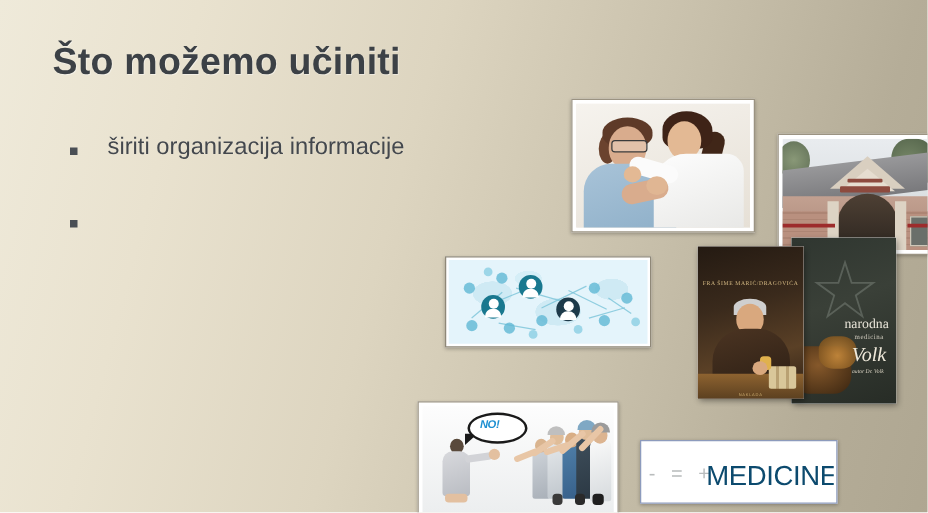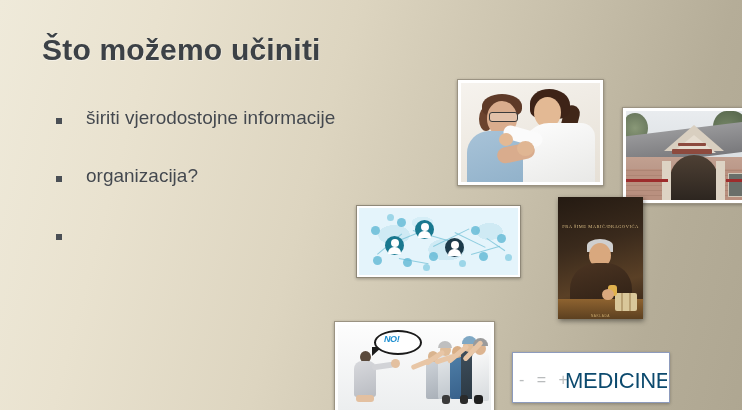--- a/index.html
+++ b/index.html
@@ -156,28 +156,24 @@
 <body>
 
 <div id="slide">
 
   <div id="title">Što možemo učiniti</div>
 
   <div id="bullets">
 
     <div class="bullet-row">
       <span class="bullet-mark"></span>
-      <span class="bullet-text">širiti vjerodostojne informacije</span>
-    </div>
-
-
-    <div class="bullet-row">
-      <span class="bullet-mark"></span>
-      <span class="bullet-text">organizacija?</span>
-    </div>
+      <span class="bullet-text">širiti organizacija informacije</span>
+    </div>
+
+
 
 
     <div class="bullet-row">
       <span class="bullet-mark"></span>
     </div>
 
   </div>
 
   <div class="pic" id="pic-nurse">
     <div class="pic-inner">
@@ -267,20 +263,33 @@
       <div class="bk1-head"></div>
       <div class="bk1-robe"></div>
       <div class="bk1-table"></div>
       <div class="bk1-jars"></div>
       <div class="bk1-jar"></div>
       <div class="bk1-hand"></div>
       <div class="bk1-foot">NAKLADA</div>
     </div>
   </div>
 
+  <div class="pic" id="pic-book2">
+    <div class="pic-inner">
+      <svg class="bk2-star" viewBox="0 0 100 100">
+        <polygon points="50,4 61,38 97,38 68,59 79,94 50,72 21,94 32,59 3,38 39,38" fill="none" stroke="#9aa39a" stroke-width="3"></polygon>
+      </svg>
+      <div class="bk2-pot"></div>
+      <div class="bk2-herb"></div>
+      <div class="bk2-title">narodna</div>
+      <div class="bk2-sub">medicina</div>
+      <div class="bk2-script">Volk</div>
+      <div class="bk2-script2">autor Dr. Volk</div>
+    </div>
+  </div>
 
   <div class="pic" id="pic-cartoon">
     <div class="pic-inner">
       <div class="ct-bub-tail"></div>
       <div class="ct-bub"></div>
       <div class="ct-no">NO!</div>
 
       <div class="ct-pat-head"></div>
       <div class="ct-pat-body"></div>
       <div class="ct-pat-arm"></div>

